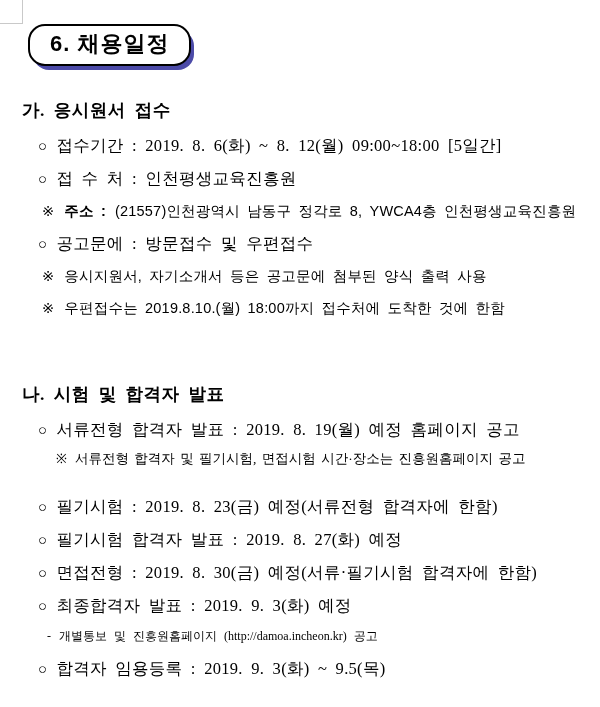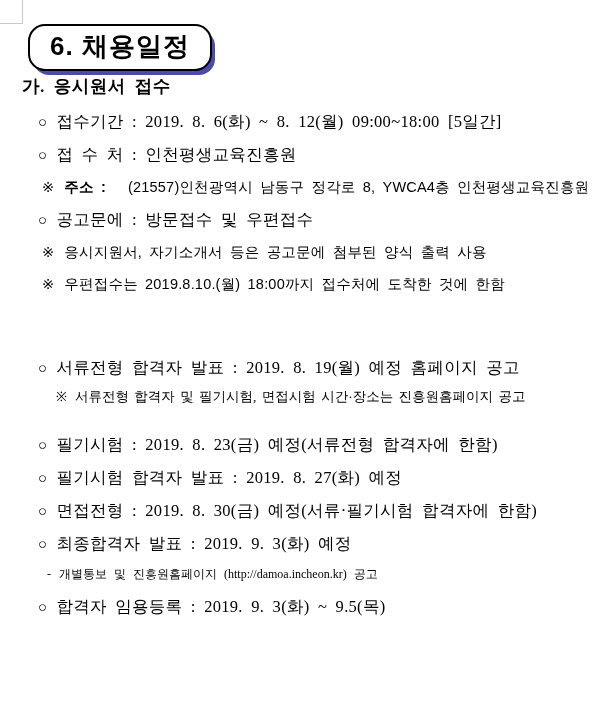--- a/index.html
+++ b/index.html
@@ -34,28 +34,28 @@
     left: 28px;
     top: 24px;
     display: inline-block;
     border: 2px solid #000;
     border-radius: 17px;
     padding: 3px 20px 5px 20px;
     background: #fff;
     box-shadow: 4px 5px 0 -1px #4c4ba8;
     font-family: "Liberation Sans", "DejaVu Sans", sans-serif;
     font-weight: bold;
-    font-size: 26px;
+    font-size: 22px;
     letter-spacing: 1px;
     white-space: nowrap;
   }
   .content {
     position: absolute;
     left: 0;
-    top: 74px;
+    top: 98px;
     width: 600px;
   }
   .section-heading {
     font-size: 17.5px;
     font-weight: bold;
     margin: 0 0 14px 22px;
     letter-spacing: 0.5px;
     word-spacing: 4px;
   }
   .item {
@@ -83,21 +83,21 @@
     line-height: 19px;
     margin: 0 0 13px 42px;
     word-spacing: 3px;
     letter-spacing: 0.2px;
   }
   .item.note .marker {
     margin-right: 10px;
   }
   .item.note .label {
     font-weight: bold;
-    margin-right: 22px;
+    margin-right: 9px;
     text-align: right;
   }
   
   .item.subnote {
     font-family: Liberation Serif, serif;
     font-size: 13.5px;
     line-height: 17px;
     margin: -3px 0 30px 56px;
     word-spacing: 2px;
   }
@@ -154,20 +154,21 @@
       <div class="item note">
         <span class="marker">※</span><span class="txt">응시지원서, 자기소개서 등은 공고문에 첨부된 양식 출력 사용</span>
       </div>
 
       <div class="item note">
         <span class="marker">※</span><span class="txt">우편접수는 2019.8.10.(월) 18:00까지 접수처에 도착한 것에 한함</span>
       </div>
     </div>
 
     <div class="section section-b">
+      <div class="section-heading">나. 시험 및 합격자 발표</div>
 
       <div class="item circle">
         <span class="marker">○</span><span class="txt">서류전형 합격자 발표 : 2019. 8. 19(월) 예정 홈페이지 공고</span>
       </div>
 
       <div class="item subnote">
         <span class="marker">※</span><span class="txt">서류전형 합격자 및 필기시험, 면접시험 시간·장소는 진흥원홈페이지 공고</span>
       </div>
 
       <div class="item circle">

